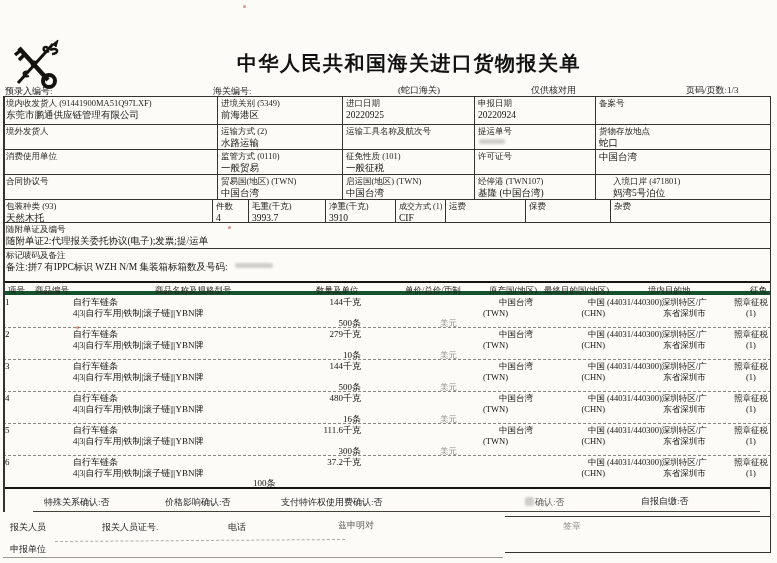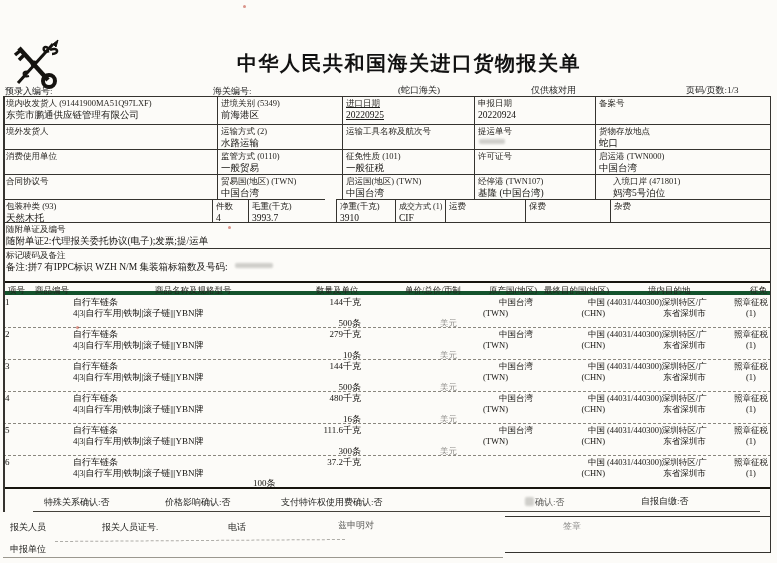--- a/index.html
+++ b/index.html
@@ -56,21 +56,21 @@
   <div class="abs meta" style="left:686px;top:84px;">页码/页数:1/3</div>
 
   <div class="cell first" style="left:3px;top:96px;width:214px;height:28px;">
     <div class="lab">境内收发货人 (91441900MA51Q97LXF)</div>
     <div class="val">东莞市鹏通供应链管理有限公司</div>
   </div>
   <div class="cell" style="left:217px;top:96px;width:125px;height:28px;">
     <div class="lab">进境关别  (5349)</div>
     <div class="val">前海港区</div>
   </div>
-  <div class="cell" style="left:342px;top:96px;width:132px;height:28px;text-decoration:underline;">
+  <div class="cell" style="left:342px;top:96px;width:132px;height:28px;">
     <div class="lab">进口日期</div>
     <div class="val">20220925</div>
   </div>
   <div class="cell" style="left:474px;top:96px;width:121px;height:28px;">
     <div class="lab">申报日期</div>
     <div class="val">20220924</div>
   </div>
   <div class="cell" style="left:595px;top:96px;width:176px;height:28px;">
     <div class="lab">备案号</div>
     <div class="val"></div>
@@ -107,21 +107,20 @@
   </div>
   <div class="cell" style="left:342px;top:149px;width:132px;height:25px;">
     <div class="lab">征免性质 (101)</div>
     <div class="val">一般征税</div>
   </div>
   <div class="cell" style="left:474px;top:149px;width:121px;height:25px;">
     <div class="lab">许可证号</div>
     <div class="val"></div>
   </div>
   <div class="cell" style="left:595px;top:149px;width:176px;height:25px;">
-    <div class="lab">启运港 (TWN000)</div>
     <div class="val">中国台湾</div>
   </div>
 
   <div class="cell first" style="left:3px;top:174px;width:214px;height:25px;">
     <div class="lab">合同协议号</div>
     <div class="val"></div>
   </div>
   <div class="cell" style="left:217px;top:174px;width:125px;height:25px;">
     <div class="lab">贸易国(地区) (TWN)</div>
     <div class="val">中国台湾</div>
@@ -144,21 +143,21 @@
     <div class="val">天然木托</div>
   </div>
   <div class="cell" style="left:212px;top:199px;width:36px;height:23px;">
     <div class="lab">件数</div>
     <div class="val">4</div>
   </div>
   <div class="cell" style="left:248px;top:199px;width:77px;height:23px;">
     <div class="lab">毛重(千克)</div>
     <div class="val">3993.7</div>
   </div>
-  <div class="cell" style="left:336px;top:199px;width:70px;height:23px;">
+  <div class="cell" style="left:325px;top:199px;width:70px;height:23px;">
     <div class="lab">净重(千克)</div>
     <div class="val">3910</div>
   </div>
   <div class="cell" style="left:395px;top:199px;width:50px;height:23px;">
     <div class="lab" style="font-size:8px;">成交方式 (1)</div>
     <div class="val">CIF</div>
   </div>
   <div class="cell" style="left:445px;top:199px;width:80px;height:23px;">
     <div class="lab">运费</div>
     <div class="val"></div>

